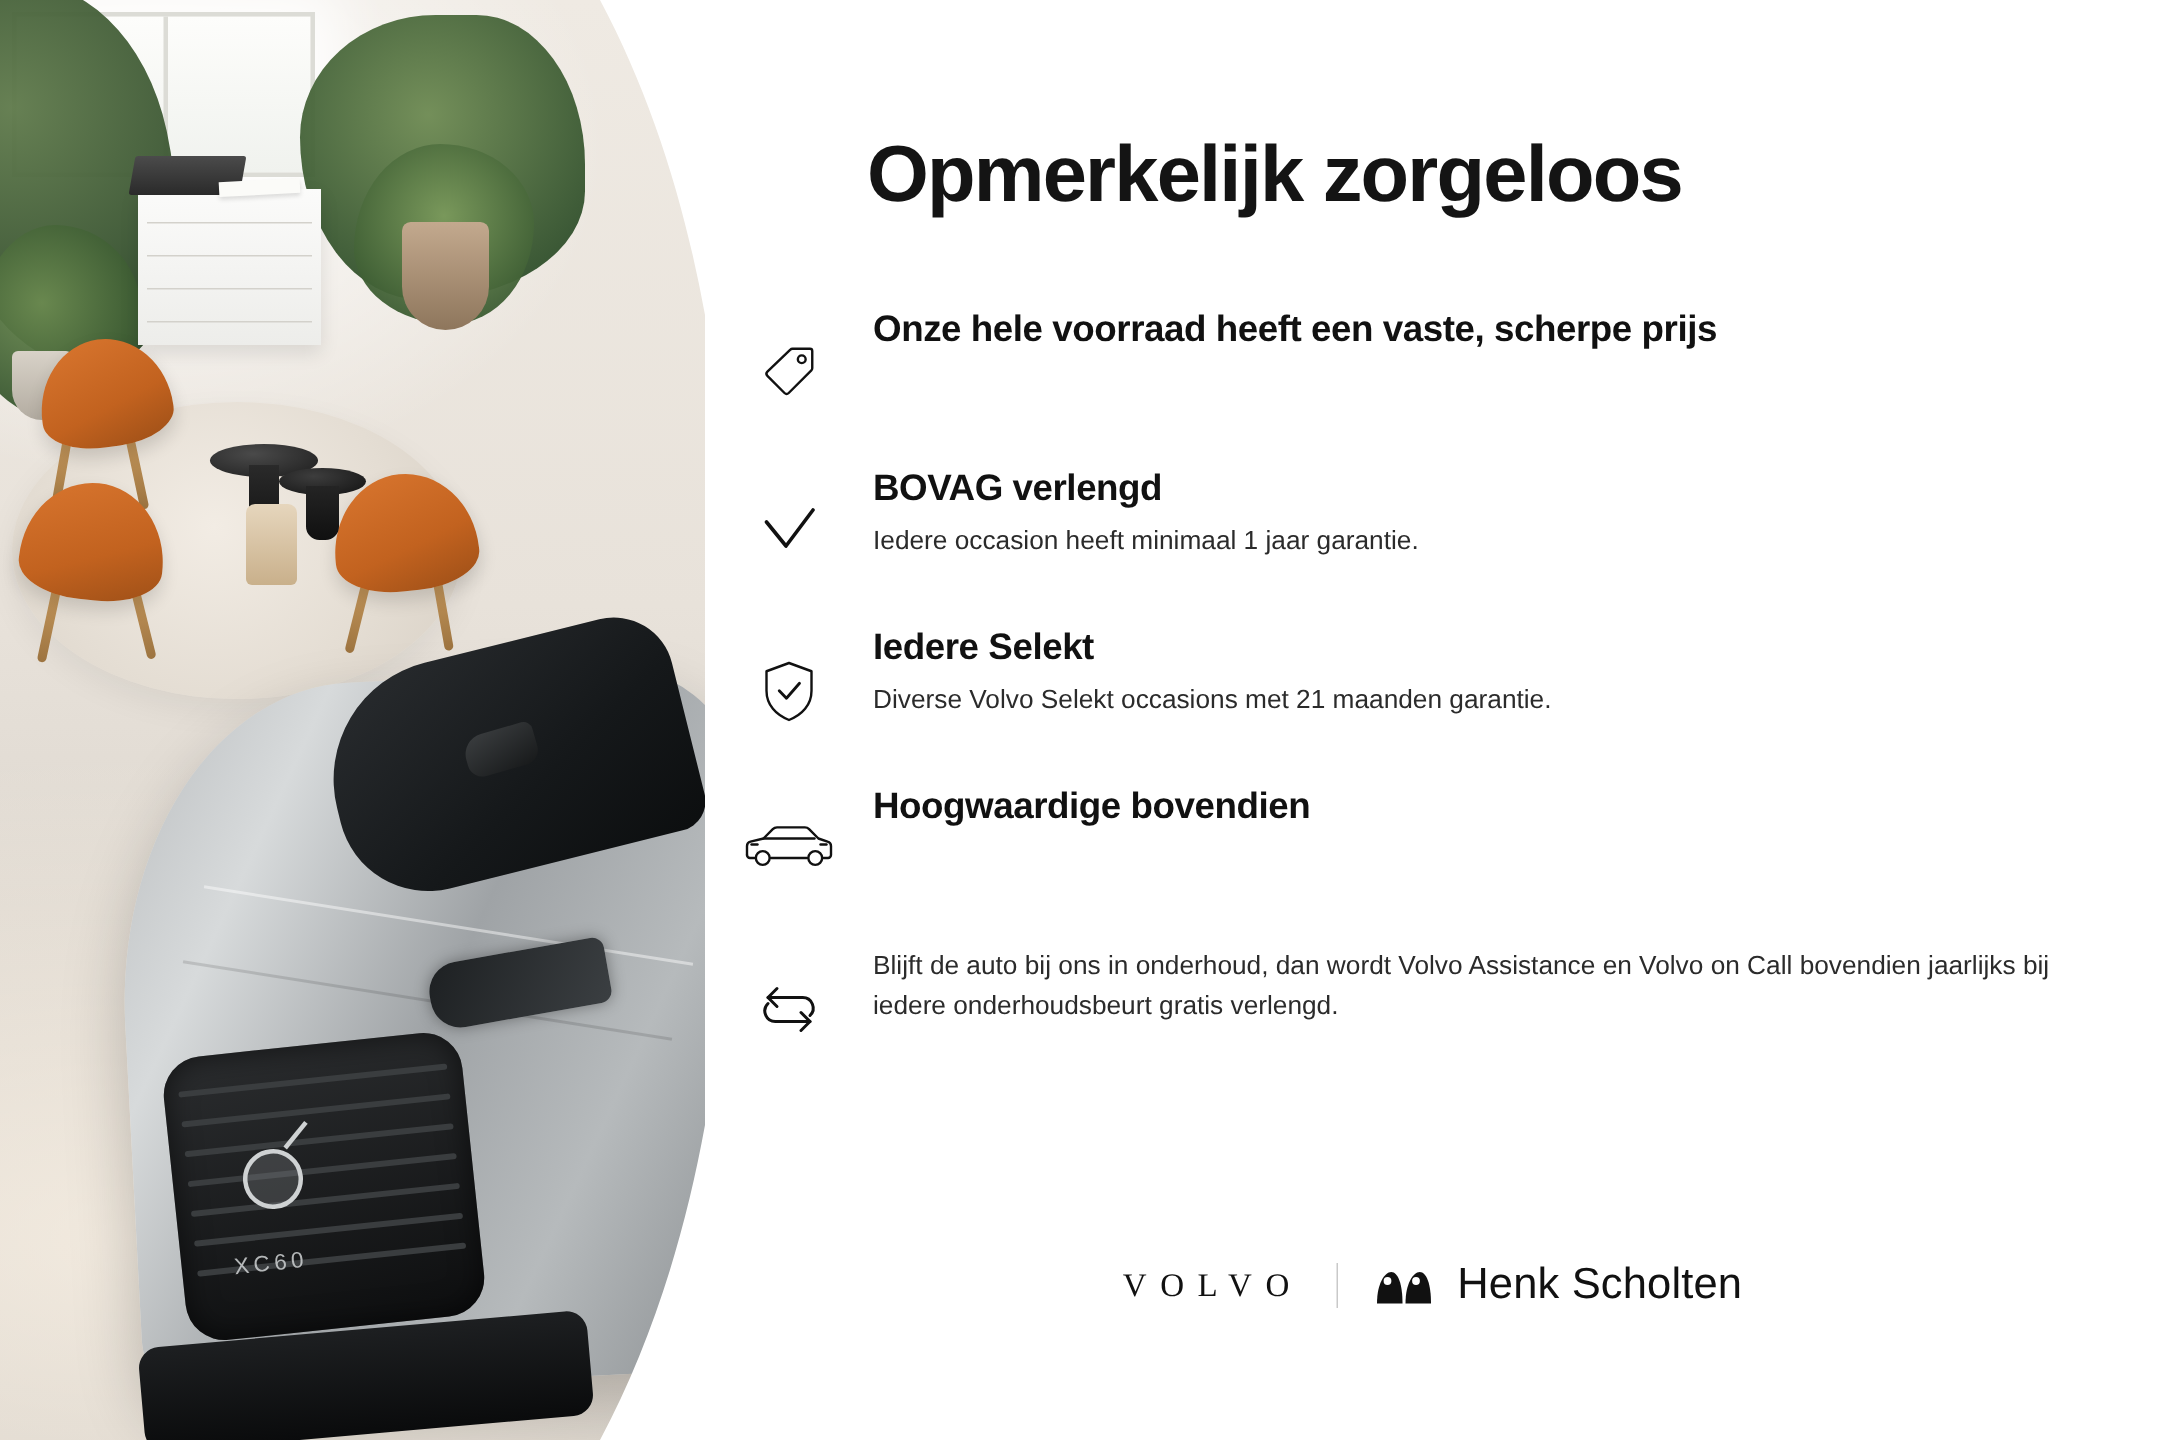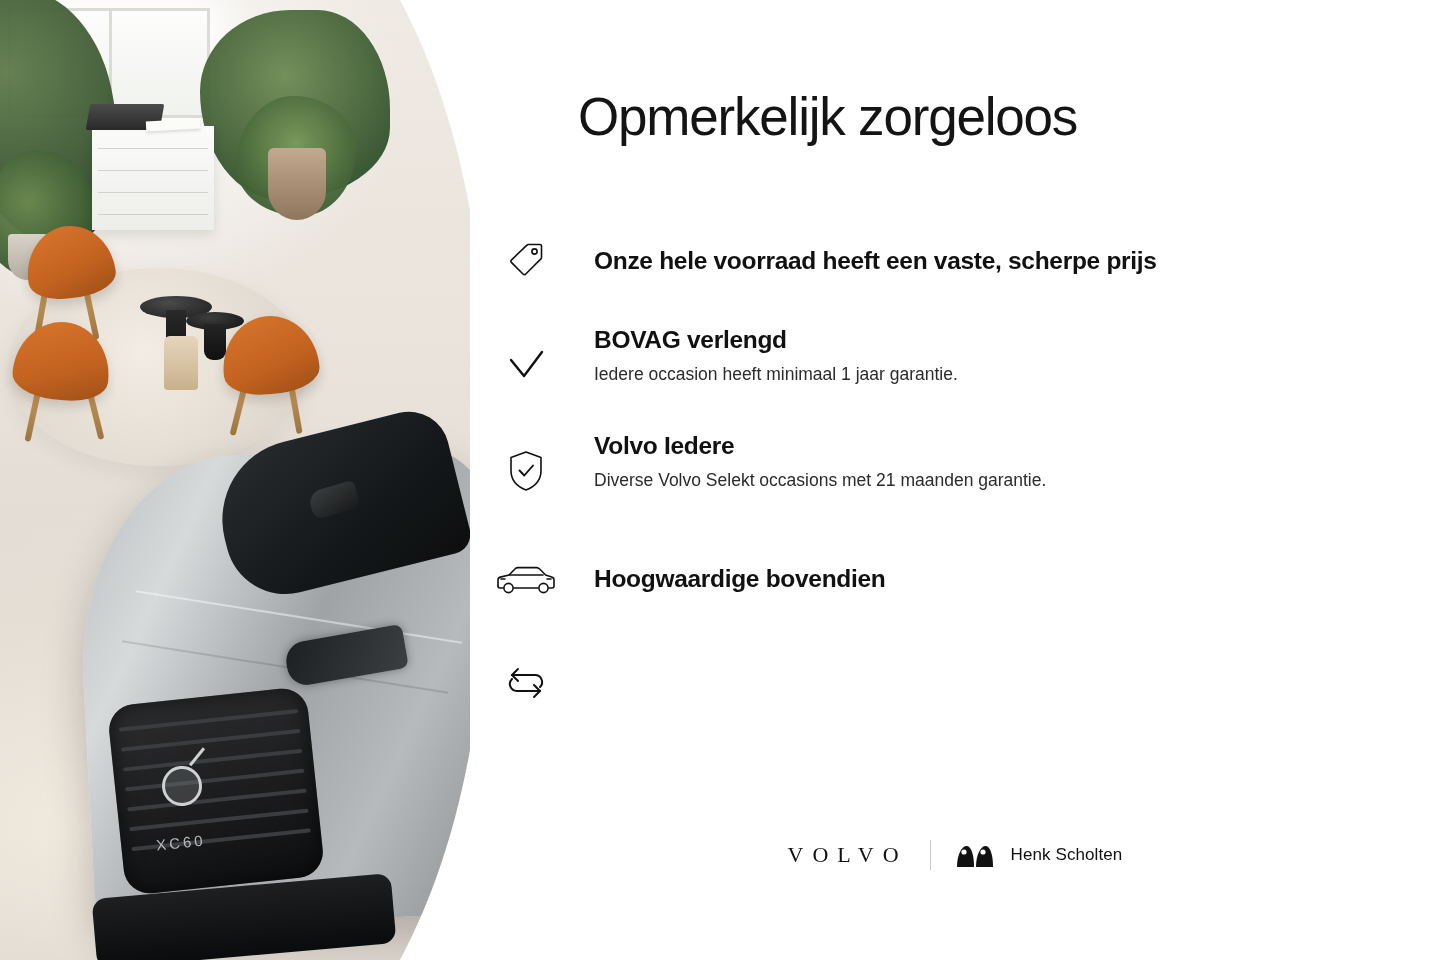--- a/index.html
+++ b/index.html
@@ -352,39 +352,38 @@
     top: 0;
     width: 970px;
     height: 960px;
     background: #ffffff;
   }
   .headline {
     position: absolute;
     left: 108px;
     top: 86px;
     font-size: 53px;
-    font-weight: normal;
+    font-weight: bold;
     letter-spacing: -1.2px;
     color: #141414;
     white-space: nowrap;
   }
   .features {
     position: absolute;
     left: 0;
     top: 206px;
     width: 970px;
   }
   .feature {
     position: relative;
     display: flex;
-    align-items: flex-end;
+    align-items: flex-start;
     padding: 0 0 0 0;
     margin-bottom: 30px;
     min-height: 76px;
-    gap: 12px;
   }
   .feature .ico {
     width: 112px;
     flex: 0 0 112px;
     display: flex;
     justify-content: center;
     padding-top: 20px;
   }
   .feature .txt {
     flex: 1 1 auto;
@@ -435,21 +434,21 @@
     width: 1px;
     height: 30px;
     background: #c9c9c9;
   }
   .dealer {
     display: flex;
     align-items: center;
     gap: 14px;
   }
   .dealer-name {
-    font-size: 17px;
+    font-size: 29px;
     color: #111;
     letter-spacing: .1px;
     text-align: center;
   }
 </style>
 </head>
 <body>
 
 <div class="page">
 
@@ -544,21 +543,21 @@
       </div>
 
       <div class="feature">
         <div class="ico">
           <svg class="icon" width="44" height="46" viewBox="0 0 44 46">
             <path d="M22 4 L37 9.5 v13 c0 9.5-6.4 16.2-15 19.5 C13.4 38.7 7 32 7 22.5 v-13 z"></path>
             <path d="M15.5 22.5 L20.3 27.5 L29 17.5" stroke-width="1.9"></path>
           </svg>
         </div>
         <div class="txt">
-          <p class="f-title">Volvo Iedere</p>
+          <p class="f-title">Iedere Selekt</p>
           <p class="f-desc">Diverse Volvo Selekt occasions met 21 maanden garantie.</p>
         </div>
       </div>
 
       <div class="feature">
         <div class="ico">
           <svg class="icon" width="62" height="40" viewBox="0 0 62 40">
             <path d="M3 26 v-6 a3 3 0 0 1 2.3-2.9 L14 15 l6.2-6.2 A4 4 0 0 1 23 7.6 h18.6 a4 4 0 0 1 2.8 1.2 L50.6 15 l6.1 2.1 A3 3 0 0 1 59 20 v6 a2 2 0 0 1-2 2 h-3"></path>
             <path d="M8 28 h-3 a2 2 0 0 1-2-2"></path>
             <path d="M19 28 h24"></path>
@@ -577,20 +576,21 @@
       <div class="feature">
         <div class="ico">
           <svg class="icon" width="46" height="46" viewBox="0 0 46 46">
             <path d="M9 15 h23 a7 7 0 0 1 5 12" stroke-width="2"></path>
             <path d="M15 9 L9 15 L15 21" stroke-width="2"></path>
             <path d="M37 31 H14 a7 7 0 0 1-5-12" stroke-width="2"></path>
             <path d="M31 25 L37 31 L31 37" stroke-width="2"></path>
           </svg>
         </div>
         <div class="txt">
+          <p class="f-desc">Blijft de auto bij ons in onderhoud, dan wordt Volvo Assistance en Volvo on Call bovendien jaarlijks bij iedere onderhoudsbeurt gratis verlengd.</p>
         </div>
       </div>
 
     </div>
 
     <div class="footer">
       <div class="volvo-word">VOLVO</div>
       <div class="divider"></div>
       <div class="dealer">
         <svg width="44" height="30" viewBox="0 0 44 30">

